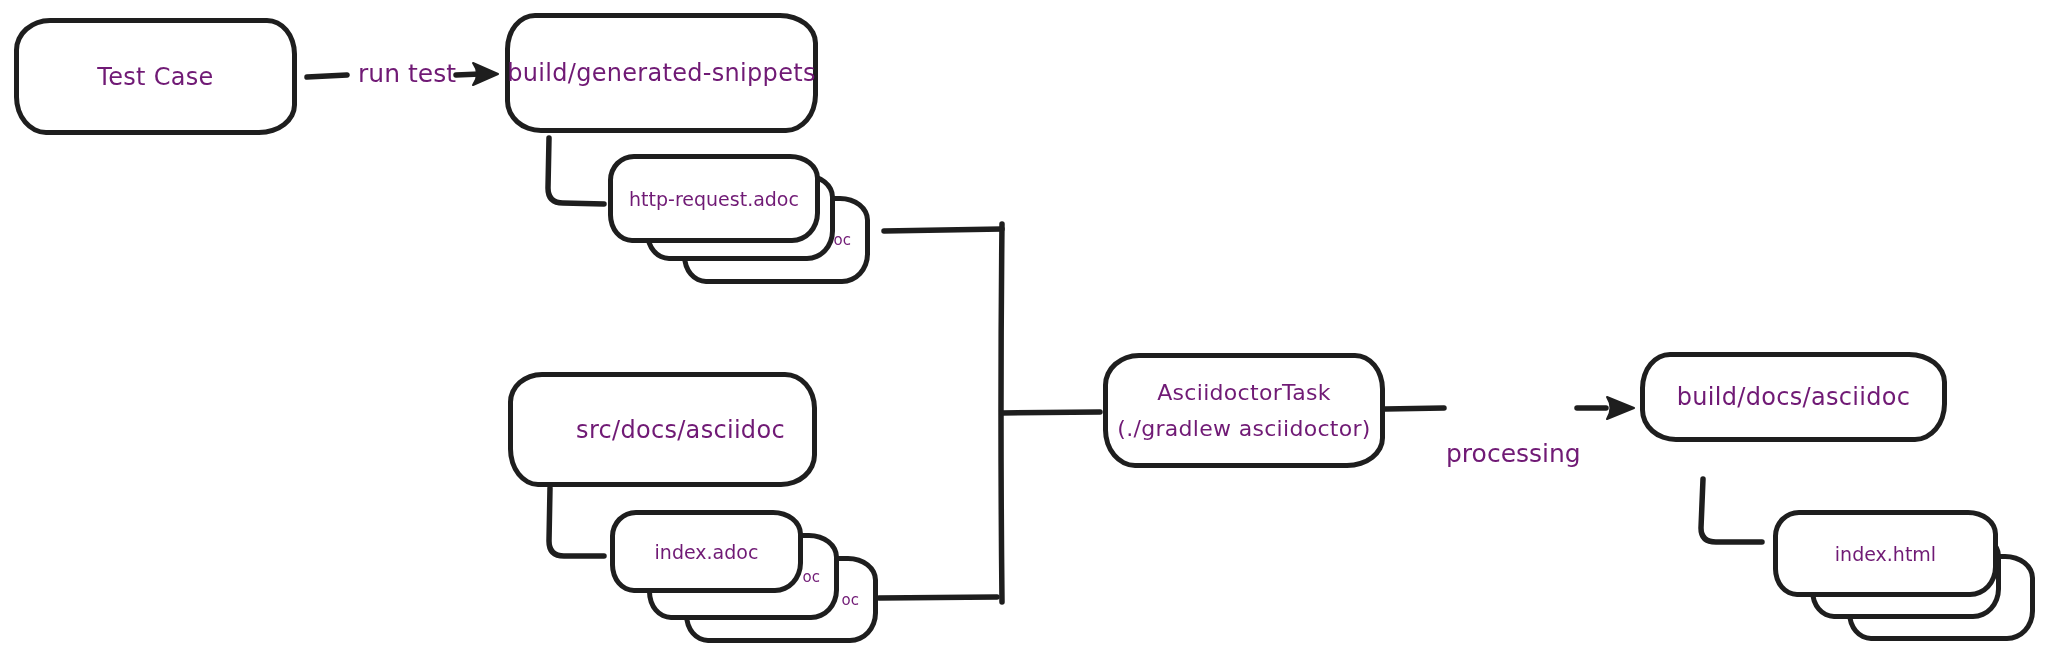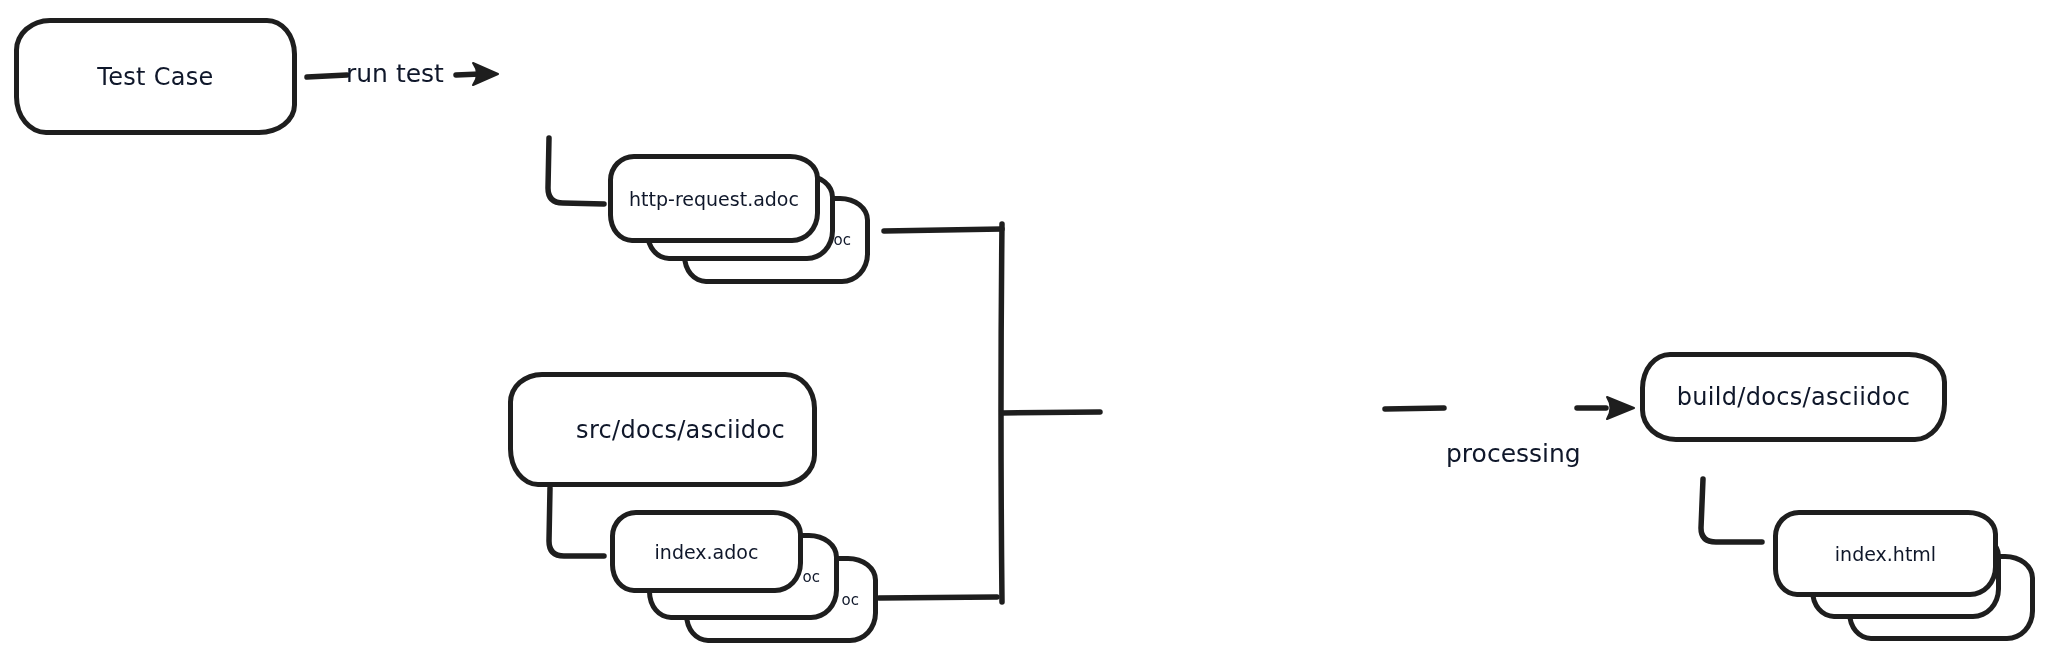--- a/index.html
+++ b/index.html
@@ -3,21 +3,21 @@
 <meta charset="utf-8">
 <style>
   html, body { margin: 0; padding: 0; background: #ffffff; }
   .canvas {
     position: relative;
     width: 2048px;
     height: 654px;
     background: #ffffff;
     overflow: hidden;
     font-family: "DejaVu Sans", "Liberation Sans", sans-serif;
-    color: #0f172a;
+    color: #701a75;
   }
   .wires {
     position: absolute;
     left: 0; top: 0;
     width: 2048px; height: 654px;
     z-index: 1;
   }
   .wires path.line {
     fill: none;
     stroke: #1e1e1e;
@@ -78,21 +78,21 @@
     white-space: nowrap;
   }
   .z-front { z-index: 5; }
   .z-mid   { z-index: 4; }
   .z-back  { z-index: 3; }
   .edge-label {
     position: absolute;
     z-index: 2;
     font-size: 25px;
     font-weight: 500;
-    text-align: left;
+    text-align: right;
     white-space: nowrap;
   }
 </style>
 </head>
 <body>
 
 <div class="canvas">
 
   <svg class="wires" viewBox="0 0 2048 654" xmlns="http://www.w3.org/2000/svg">
 
@@ -113,25 +113,34 @@
 
     <path class="line" d="M550 488 L549 541 Q549 556 564 556 L604 556"></path>
 
     <path class="line" d="M1703 479 L1701 528 Q1701 542 1716 542 L1762 542"></path>
   </svg>
 
   <div class="node r1" style="left:14px; top:18px; width:283px; height:117px;">
     <span class="node-label">Test Case</span>
   </div>
 
+  <div class="node r2" style="left:505px; top:13px; width:313px; height:120px;">
+    <span class="node-label">build/generated-snippets</span>
+  </div>
 
   <div class="node r3" style="left:508px; top:372px; width:309px; height:115px;padding-left:36px;">
     <span class="node-label">src/docs/asciidoc</span>
   </div>
 
+  <div class="node r1" style="left:1103px; top:353px; width:282px; height:115px;">
+    <span class="node-label two-line">
+      <span>AsciidoctorTask</span><br>
+      <span>(./gradlew asciidoctor)</span>
+    </span>
+  </div>
 
   <div class="node r2" style="left:1640px; top:352px; width:307px; height:90px;">
     <span class="node-label">build/docs/asciidoc</span>
   </div>
 
   <div class="card z-back" style="left:682px; top:196px; width:188px; height:88px;">
     <span class="frag">oc</span>
   </div>
   <div class="card z-mid" style="left:645px; top:173px; width:190px; height:88px;">
     <span class="frag">oc</span>

